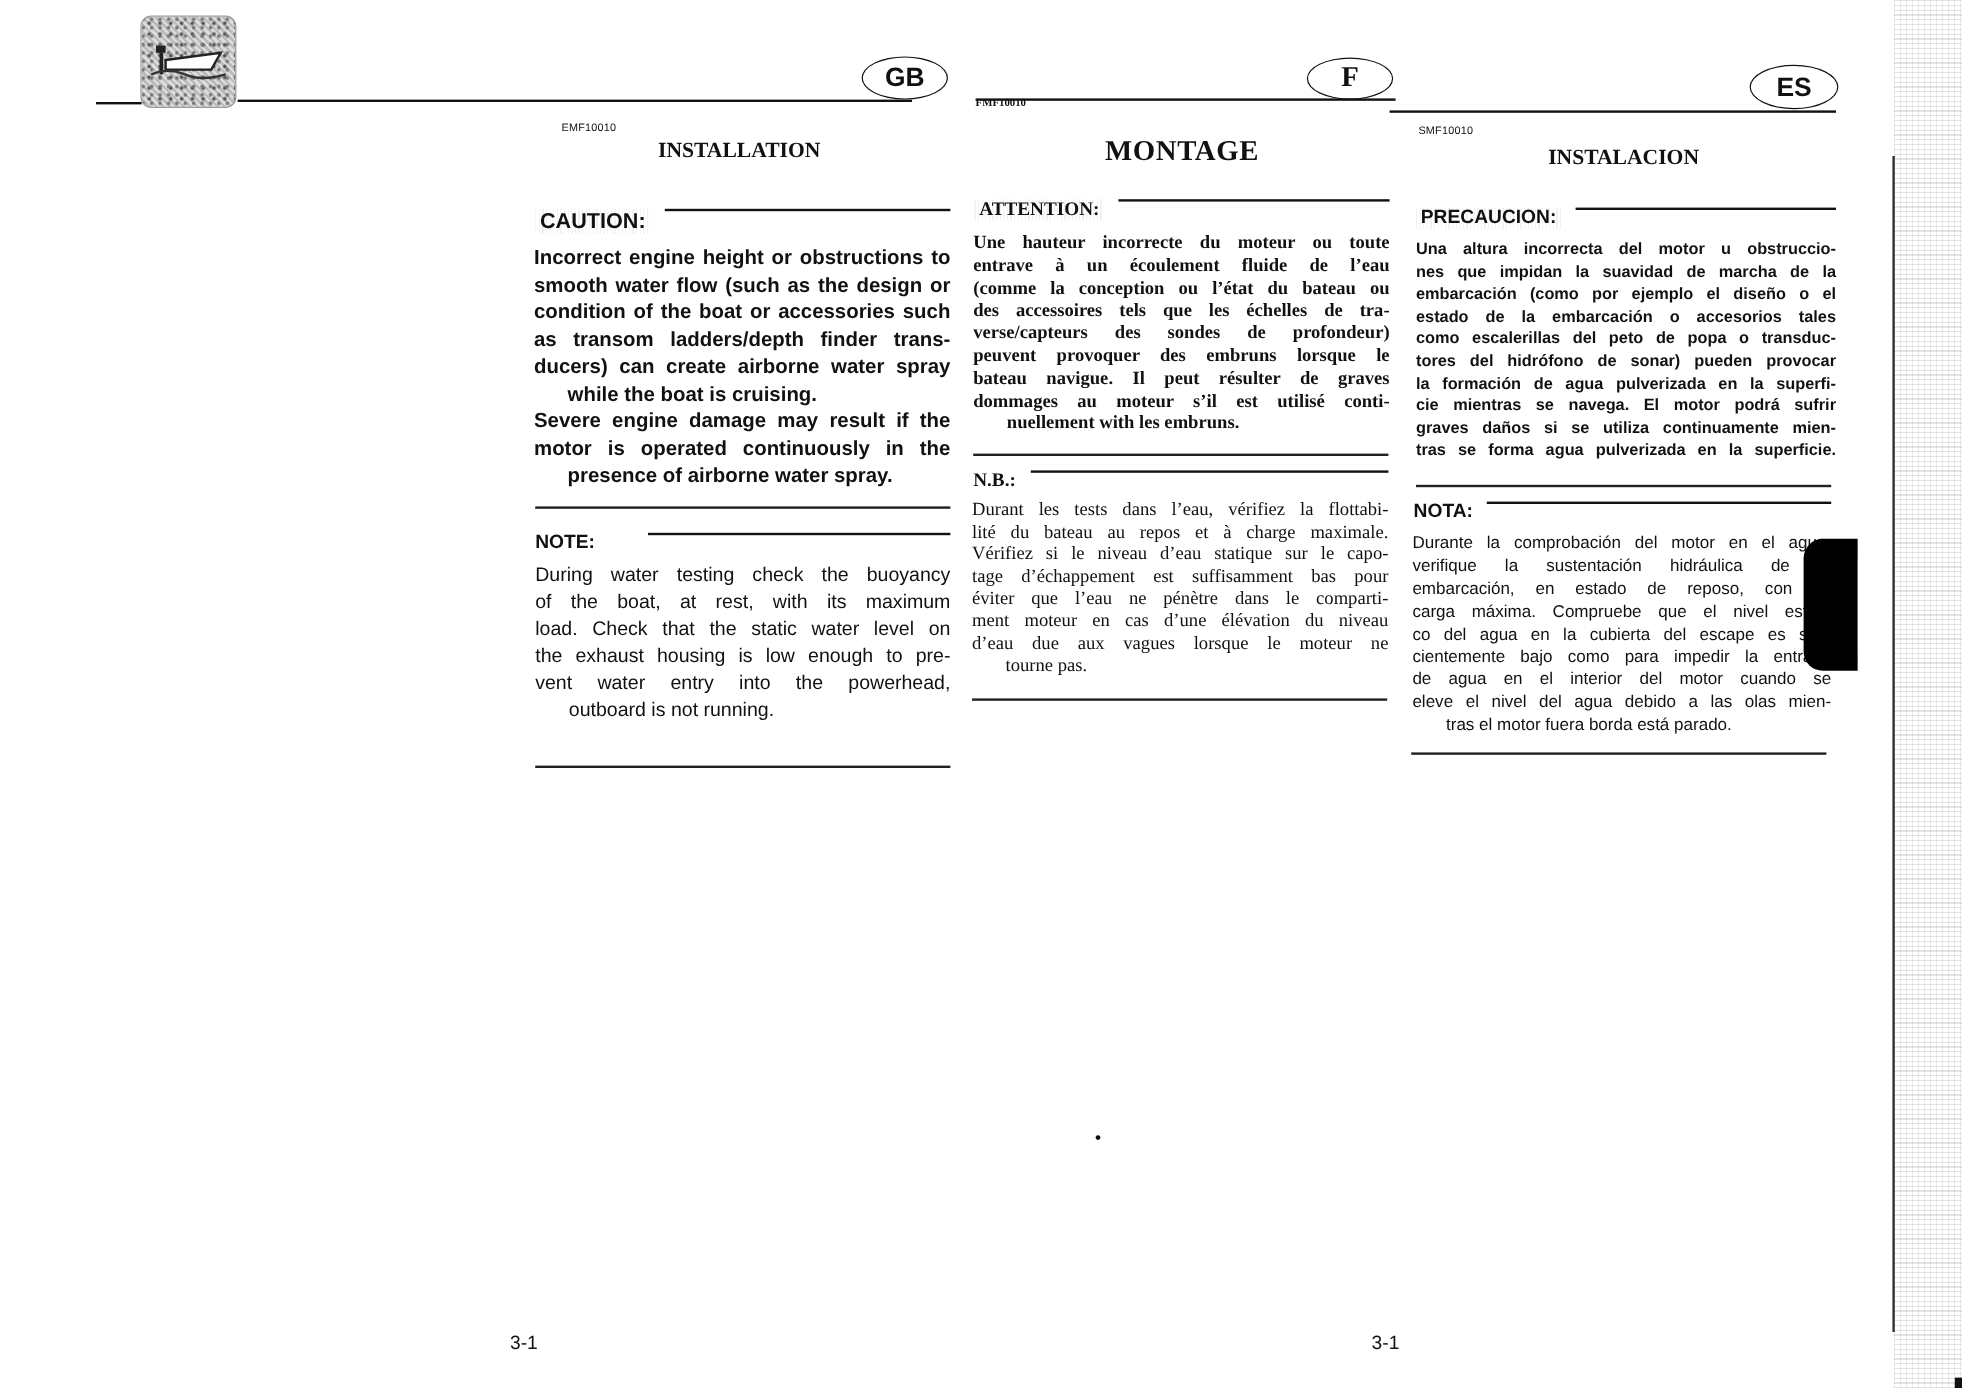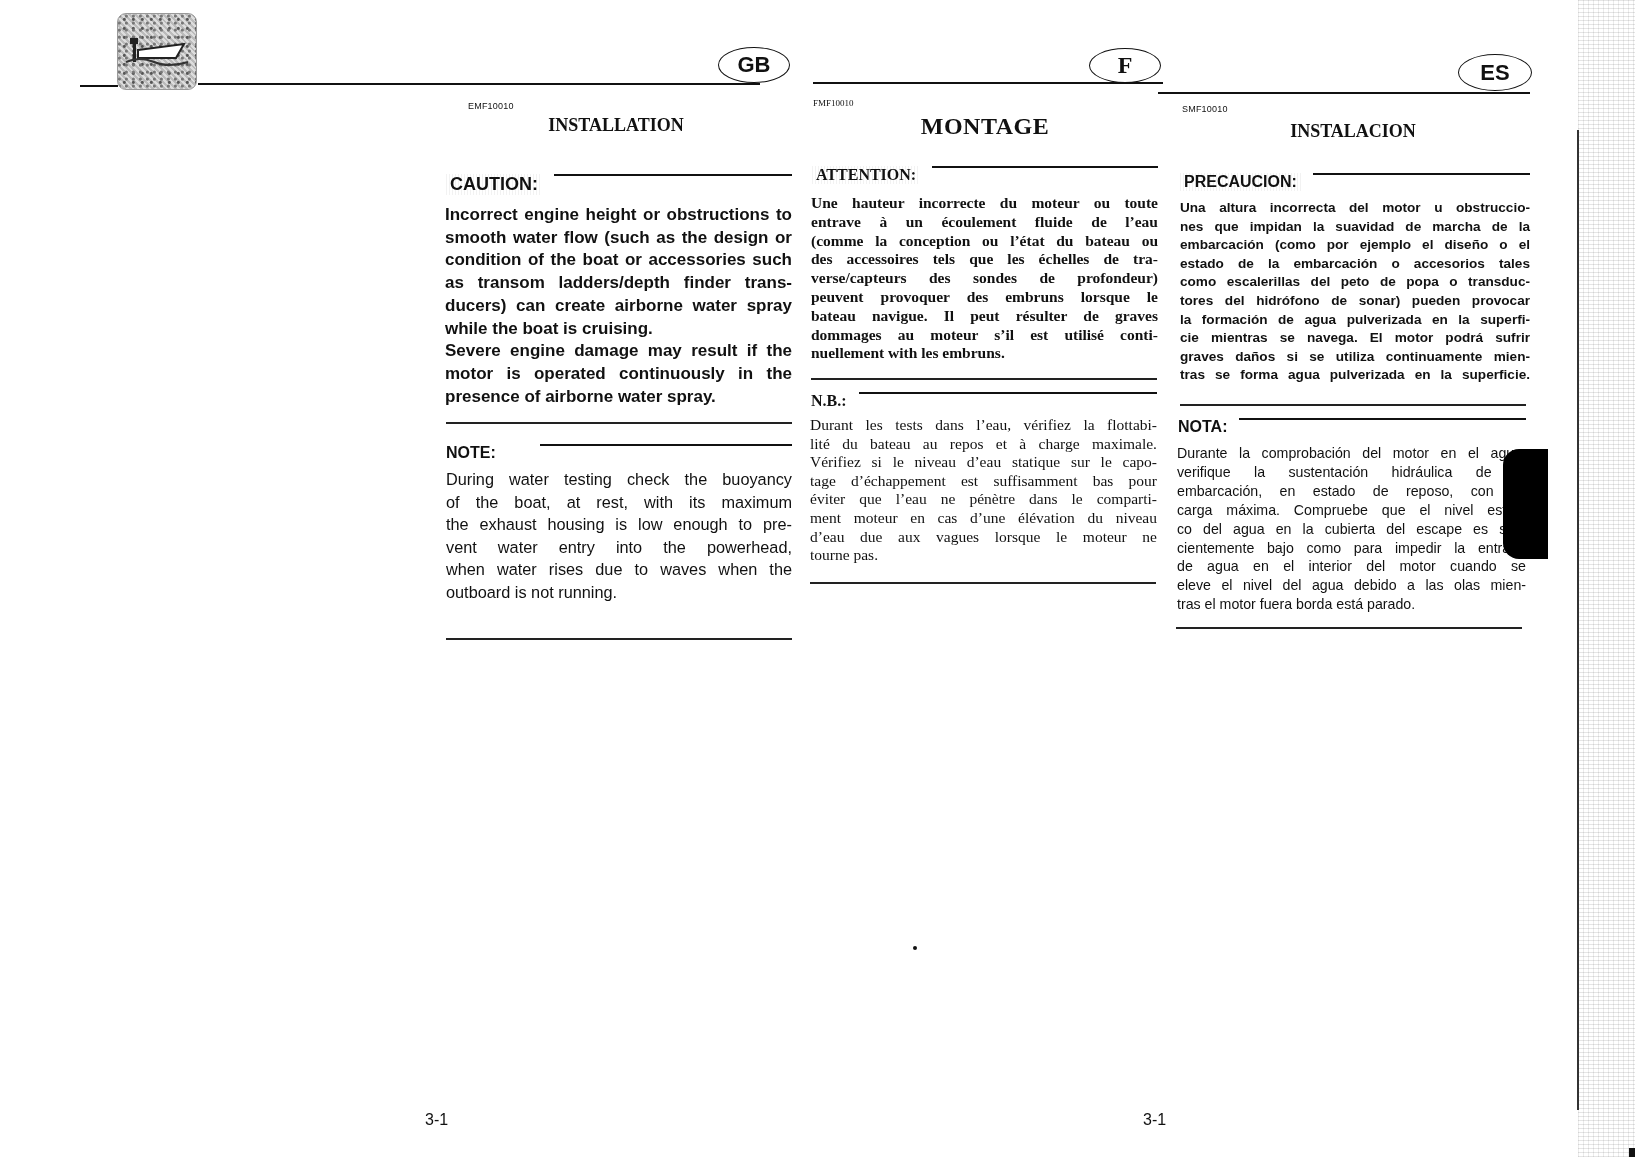--- a/index.html
+++ b/index.html
@@ -39,21 +39,21 @@
   .serif-lbl { font-family: "Liberation Serif", serif; font-weight: bold; font-size: 16px; }
 
   .body-gb-bold { font-family: "Liberation Sans", sans-serif; font-weight: bold; font-size: 17px; line-height: 22.7px; text-align: justify; }
   .body-gb { font-family: "Liberation Sans", sans-serif; font-size: 16.3px; line-height: 22.6px; text-align: justify; }
   .body-fr-bold { font-family: "Liberation Serif", serif; font-weight: bold; font-size: 15.5px; line-height: 18.8px; text-align: justify; }
   .body-fr { font-family: "Liberation Serif", serif; font-size: 15.5px; line-height: 18.6px; text-align: justify; }
   .body-es-bold { font-family: "Liberation Sans", sans-serif; font-weight: bold; font-size: 13.6px; line-height: 18.6px; text-align: justify; }
   .body-es { font-family: "Liberation Sans", sans-serif; font-size: 14.2px; line-height: 18.9px; text-align: justify; }
 
   .para-line { display: block; text-align: justify; text-align-last: justify; white-space: nowrap; }
-  .para-line.last { text-align-last: left; }
+  .para-line.last { text-align-last: left; margin-left: 28px; }
 
   .page-num { font-family: "Liberation Sans", sans-serif; font-size: 16px; }
 
   .tab-marker { left: 1503px; top: 449px; width: 45px; height: 110px; background: #000; border-radius: 16px 0 0 16px; }
   .edge-strip { left: 1578px; top: 0; width: 57px; height: 1157px;
     background:
       repeating-linear-gradient(0deg, rgba(0,0,0,0.10) 0 1px, transparent 1px 4px),
       repeating-linear-gradient(90deg, rgba(0,0,0,0.08) 0 1px, transparent 1px 5px); }
   .edge-line { left: 1577px; top: 130px; width: 2px; height: 980px; background: #333; }
   .speck { width: 4px; height: 4px; background: #111; border-radius: 50%; }
@@ -106,32 +106,32 @@
   </div>
   <div class="abs rule-thin" style="left:446px; top:422px; width:346px; height:1.5px;"></div>
 
   <div class="abs label-row" style="left:446px; top:444px; width:346px;gap:32px;">
     <span class="lbl sans-lbl-sm">NOTE:</span>
     <span class="line"></span>
   </div>
   <div class="abs body-gb" style="left:446px; top:468px; width:346px;">
     <span class="para-line">During water testing check the buoyancy</span>
     <span class="para-line">of the boat, at rest, with its maximum</span>
+    <span class="para-line">load. Check that the static water level on</span>
     <span class="para-line">the exhaust housing is low enough to pre-</span>
     <span class="para-line">vent water entry into the powerhead,</span>
-    <span class="para-line">when water rises due to waves when the</span>
     <span class="para-line last">outboard is not running.</span>
   </div>
   <div class="abs rule-thin" style="left:446px; top:638px; width:346px; height:1.5px;"></div>
 
   <div class="abs page-num" style="left:425px; top:1111px;">3-1</div>
 </section>
 
 <section>
-  <div class="abs code-serif" style="left:813px; top:98px;">FMF10010</div>
+  <div class="abs code-serif" style="left:813px; top:80px;font-weight:bold;">FMF10010</div>
   <div class="abs title-serif" style="left:815px; top:113px; width:340px;">MONTAGE</div>
 
   <div class="abs label-row" style="left:812px; top:166px; width:346px;">
     <span class="lbl serif-lbl lbl-shaded">ATTENTION:</span>
     <span class="line"></span>
   </div>
   <div class="abs body-fr-bold" style="left:811px; top:194px; width:347px;">
     <span class="para-line">Une hauteur incorrecte du moteur ou toute</span>
     <span class="para-line">entrave à un écoulement fluide de l’eau</span>
     <span class="para-line">(comme la conception ou l’état du bateau ou</span>

